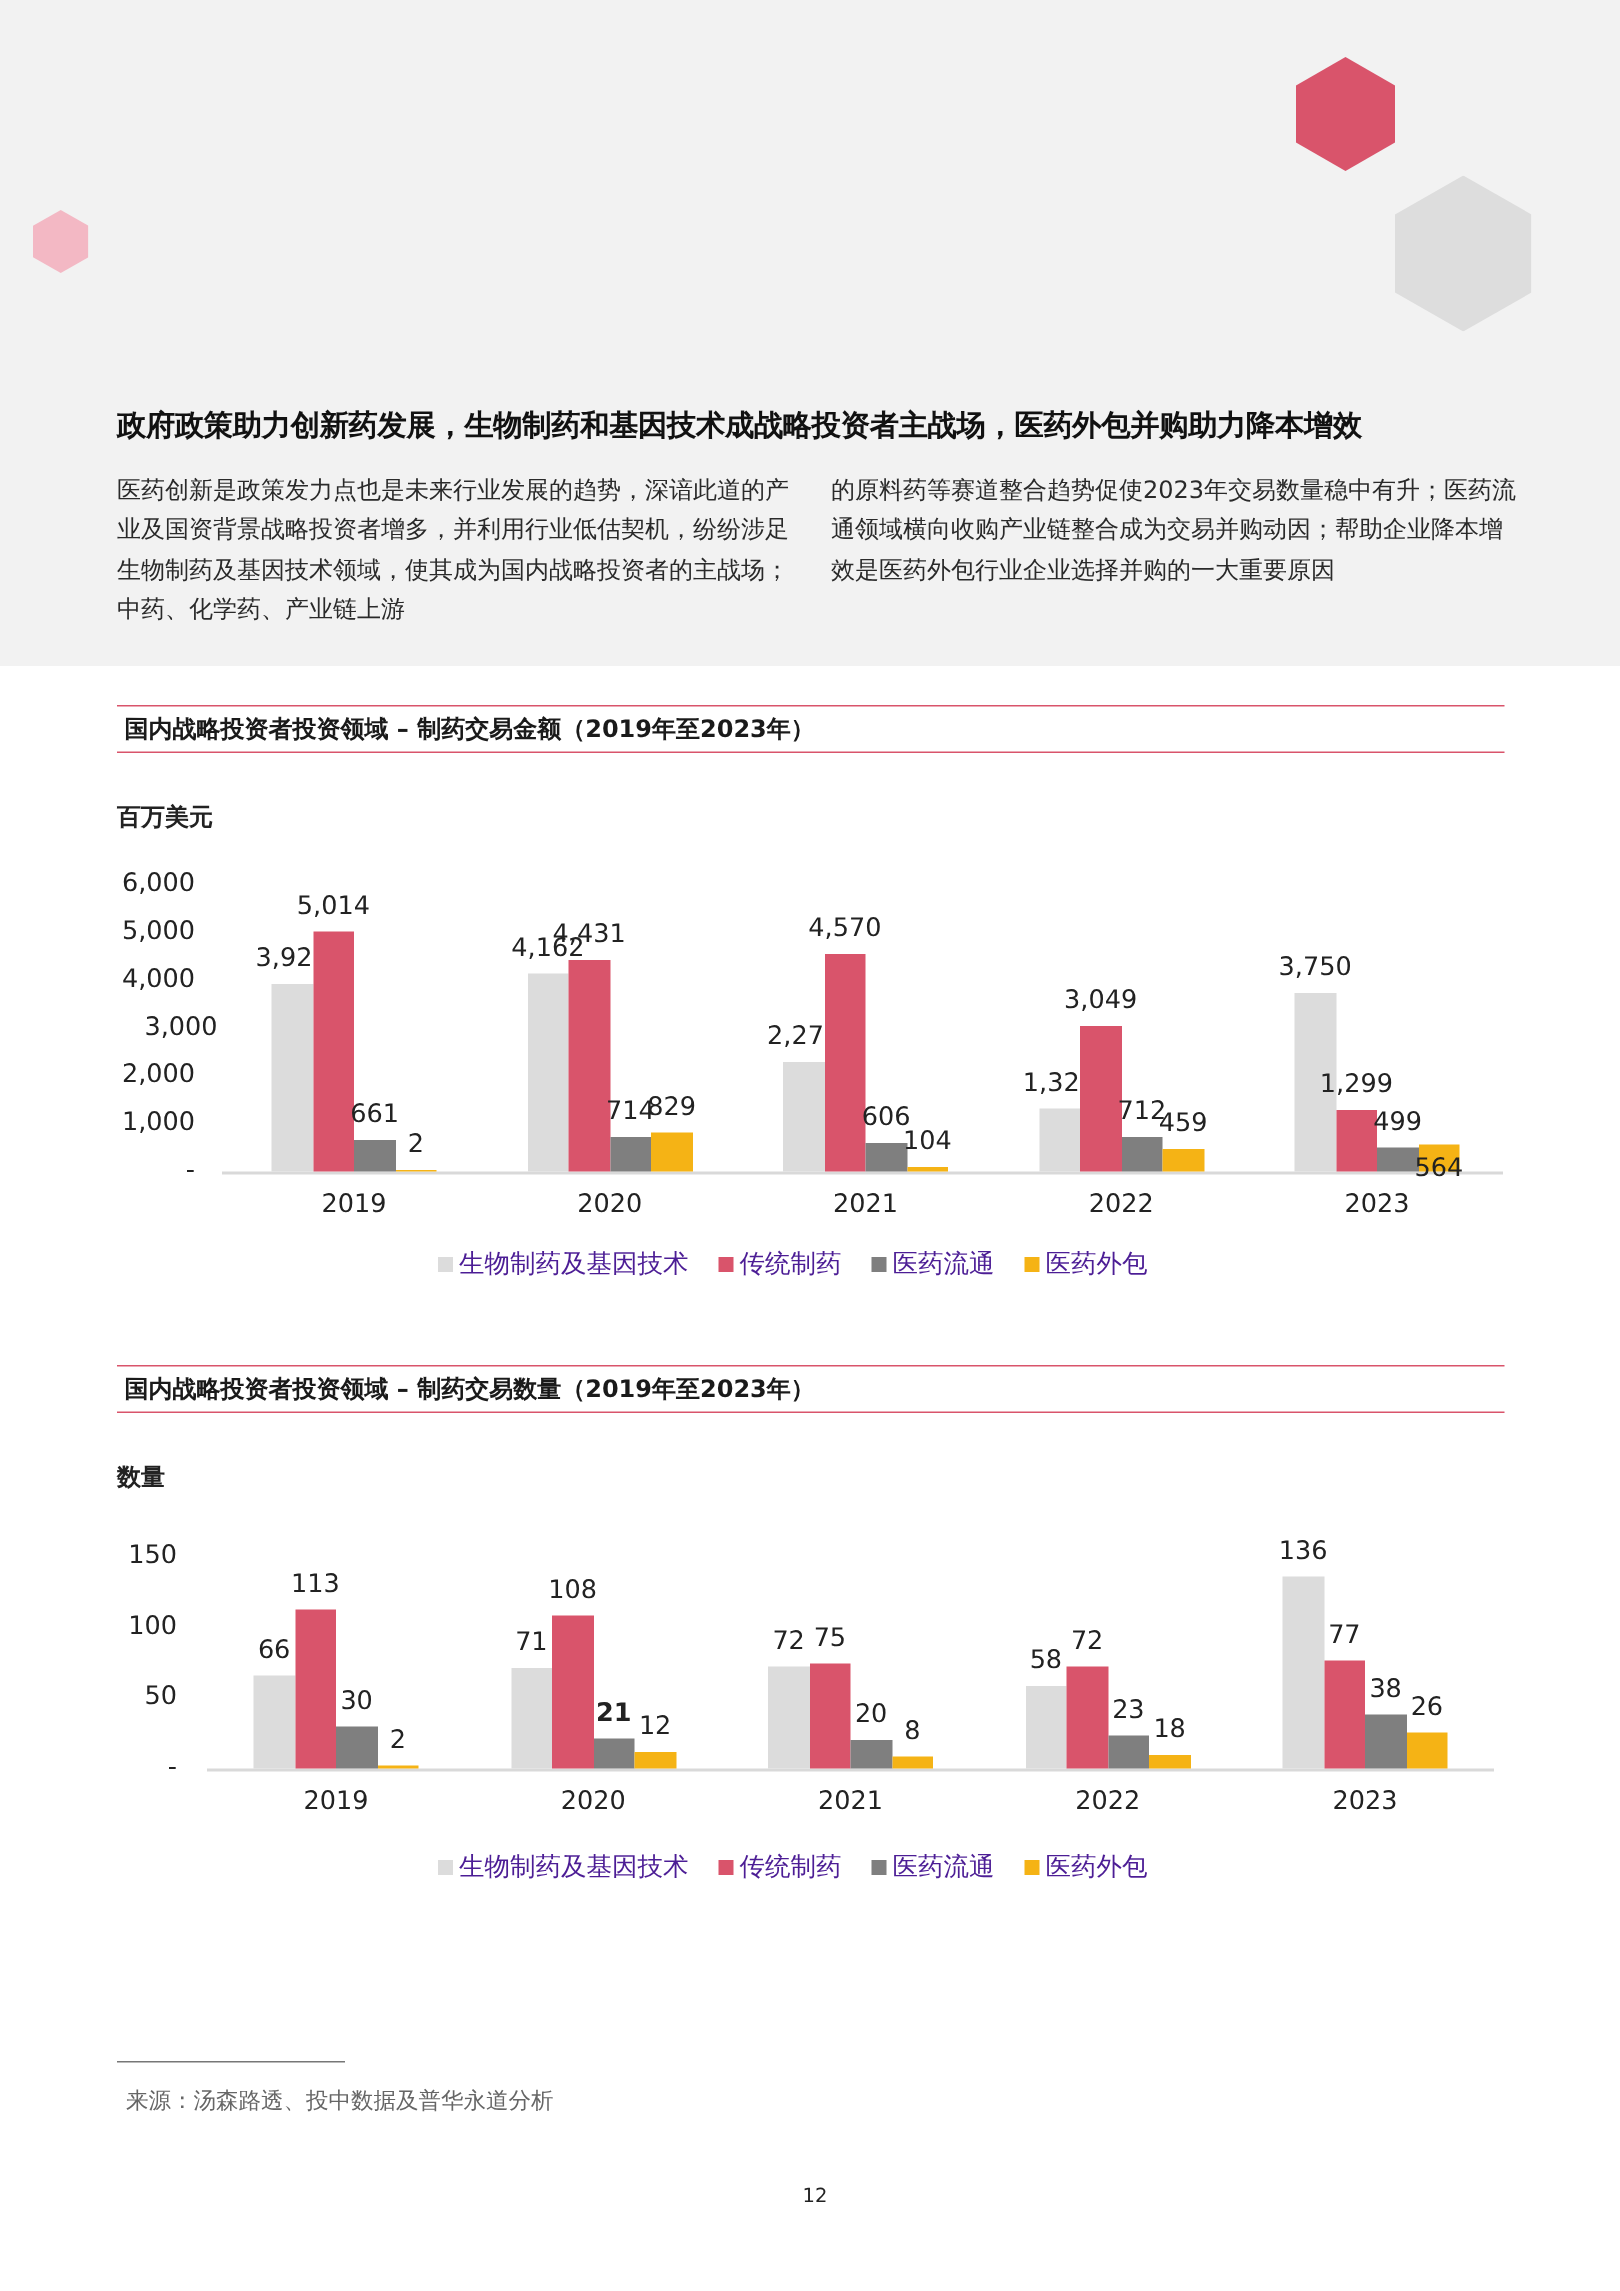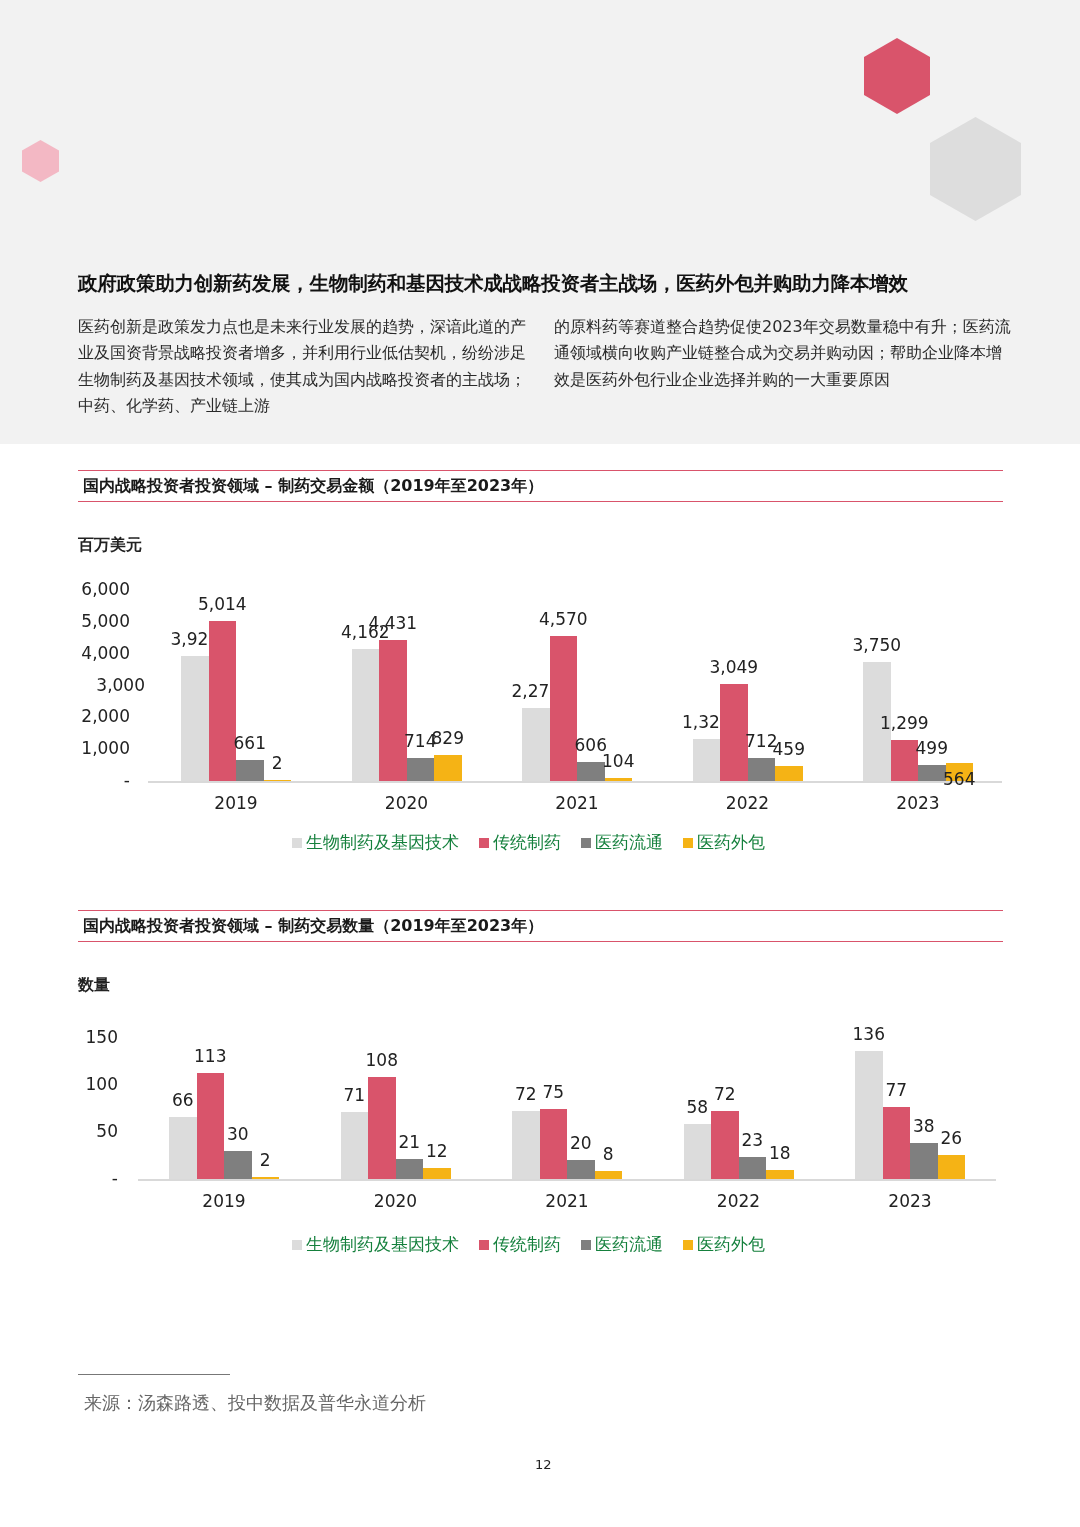--- a/index.html
+++ b/index.html
@@ -21,26 +21,26 @@
   .section-header { position: absolute; left: 78px; width: 925px; height: 32px; border-top: 1.5px solid #d9546b; border-bottom: 1.5px solid #d9546b; }
   .section-header span { position: absolute; left: 5px; top: 5px; font-size: 16px; font-weight: bold; color: #1a1a1a; white-space: nowrap; }
   .unit-label { position: absolute; left: 78px; font-size: 16px; font-weight: bold; color: #222; }
 
   .chart { position: absolute; left: 0; width: 1080px; }
   .ytick { position: absolute; font-size: 17px; color: #222; text-align: right; width: 60px; }
   .baseline { position: absolute; height: 2px; background: #d9d9d9; }
   .bar { position: absolute; }
   .val { position: absolute; font-size: 17px; color: #222; white-space: nowrap; transform: translateX(-50%); }
   .xcat { position: absolute; font-size: 17px; color: #222; transform: translateX(-50%); }
-  .legend { position: absolute; left: 292px; display: flex; gap: 20px; font-size: 17px; color: #15803d; }
+  .legend { position: absolute; left: 292px; display: flex; gap: 20px; font-size: 17px; color: #4c1d95; }
   .legend-item { display: flex; align-items: center; gap: 4px; white-space: nowrap; }
   .legend-swatch { width: 10px; height: 10px; display: inline-block; }
 
   .footnote-rule { position: absolute; left: 78px; top: 1374px; width: 152px; height: 1px; background: #777; }
-  .footnote { position: absolute; left: 84px; top: 1391px; font-size: 18px; color: #666; }
+  .footnote { position: absolute; left: 84px; top: 1391px; font-size: 15px; color: #666; }
   .page-num { position: absolute; left: 535px; top: 1457px; font-size: 13px; color: #222; }
 </style>
 </head>
 <body>
 
 <div class="hero">
   <div class="hex hex-red" style="background: rgb(217, 84, 107);"></div>
   <div class="hex hex-grey" style="background: rgb(221, 221, 221);"></div>
   <div class="hex hex-pink" style="background: rgb(243, 184, 196);"></div>
   <div class="subtitle">政府政策助力创新药发展，生物制药和基因技术成战略投资者主战场，医药外包并购助力降本增效</div>
@@ -143,21 +143,21 @@
     <div class="bar" style="left: 224px; top: 1150.8px; width: 27.5px; height: 28.2px; background: rgb(127, 127, 127);"></div>
     <div class="val" style="left: 237.75px; top: 1123.8px;">30</div>
     <div class="bar" style="left: 251.5px; top: 1177.12px; width: 27.5px; height: 1.88px; background: rgb(245, 179, 21);"></div>
     <div class="val" style="left: 265.25px; top: 1150.12px;">2</div>
     <div class="xcat" style="left: 224px; top: 1191px;">2019</div>
     <div class="bar" style="left: 340.5px; top: 1112.26px; width: 27.5px; height: 66.74px; background: rgb(220, 220, 220);"></div>
     <div class="val" style="left: 354.25px; top: 1085.26px;">71</div>
     <div class="bar" style="left: 368px; top: 1077.48px; width: 27.5px; height: 101.52px; background: rgb(217, 84, 107);"></div>
     <div class="val" style="left: 381.75px; top: 1050.48px;">108</div>
     <div class="bar" style="left: 395.5px; top: 1159.26px; width: 27.5px; height: 19.74px; background: rgb(127, 127, 127);"></div>
-    <div class="val" style="left: 409.25px; top: 1132.26px;">21</div>
+    <div class="val" style="left: 409.25px; top: 1132.26px; font-weight: bold;">21</div>
     <div class="bar" style="left: 423px; top: 1167.72px; width: 27.5px; height: 11.28px; background: rgb(245, 179, 21);"></div>
     <div class="val" style="left: 436.75px; top: 1140.72px;">12</div>
     <div class="xcat" style="left: 395.5px; top: 1191px;">2020</div>
     <div class="bar" style="left: 512px; top: 1111.32px; width: 27.5px; height: 67.68px; background: rgb(220, 220, 220);"></div>
     <div class="val" style="left: 525.75px; top: 1084.32px;">72</div>
     <div class="bar" style="left: 539.5px; top: 1108.5px; width: 27.5px; height: 70.5px; background: rgb(217, 84, 107);"></div>
     <div class="val" style="left: 553.25px; top: 1081.5px;">75</div>
     <div class="bar" style="left: 567px; top: 1160.2px; width: 27.5px; height: 18.8px; background: rgb(127, 127, 127);"></div>
     <div class="val" style="left: 580.75px; top: 1133.2px;">20</div>
     <div class="bar" style="left: 594.5px; top: 1171.48px; width: 27.5px; height: 7.52px; background: rgb(245, 179, 21);"></div>

